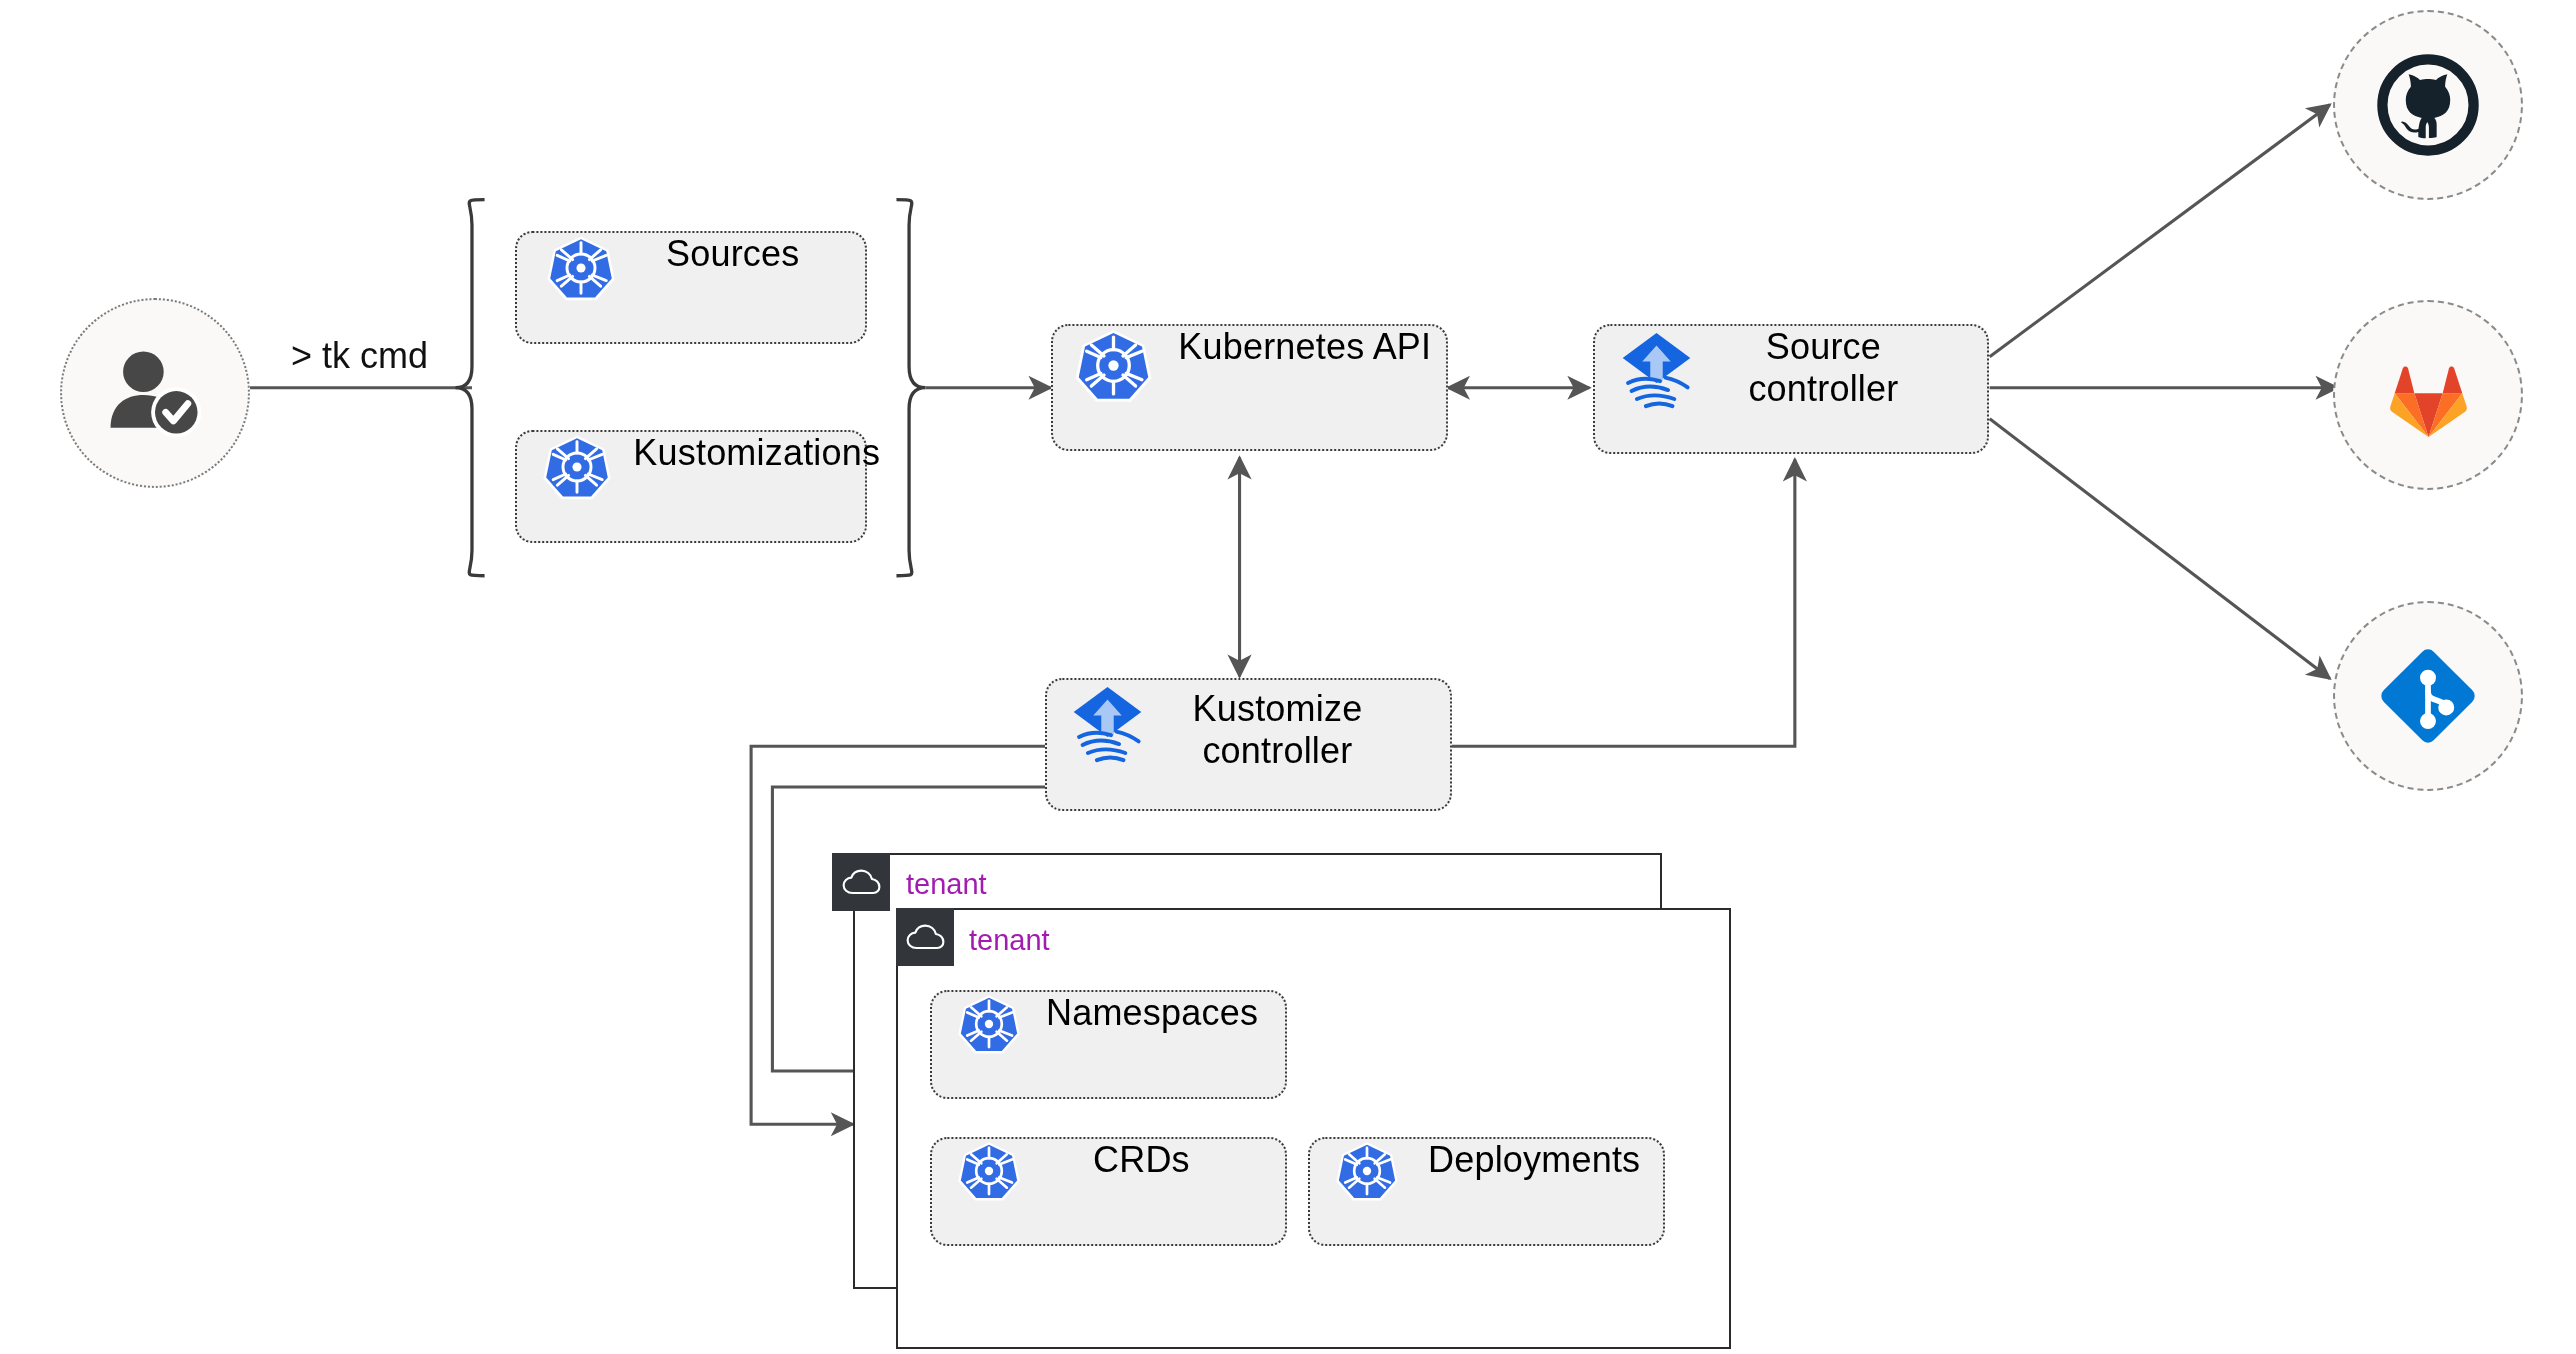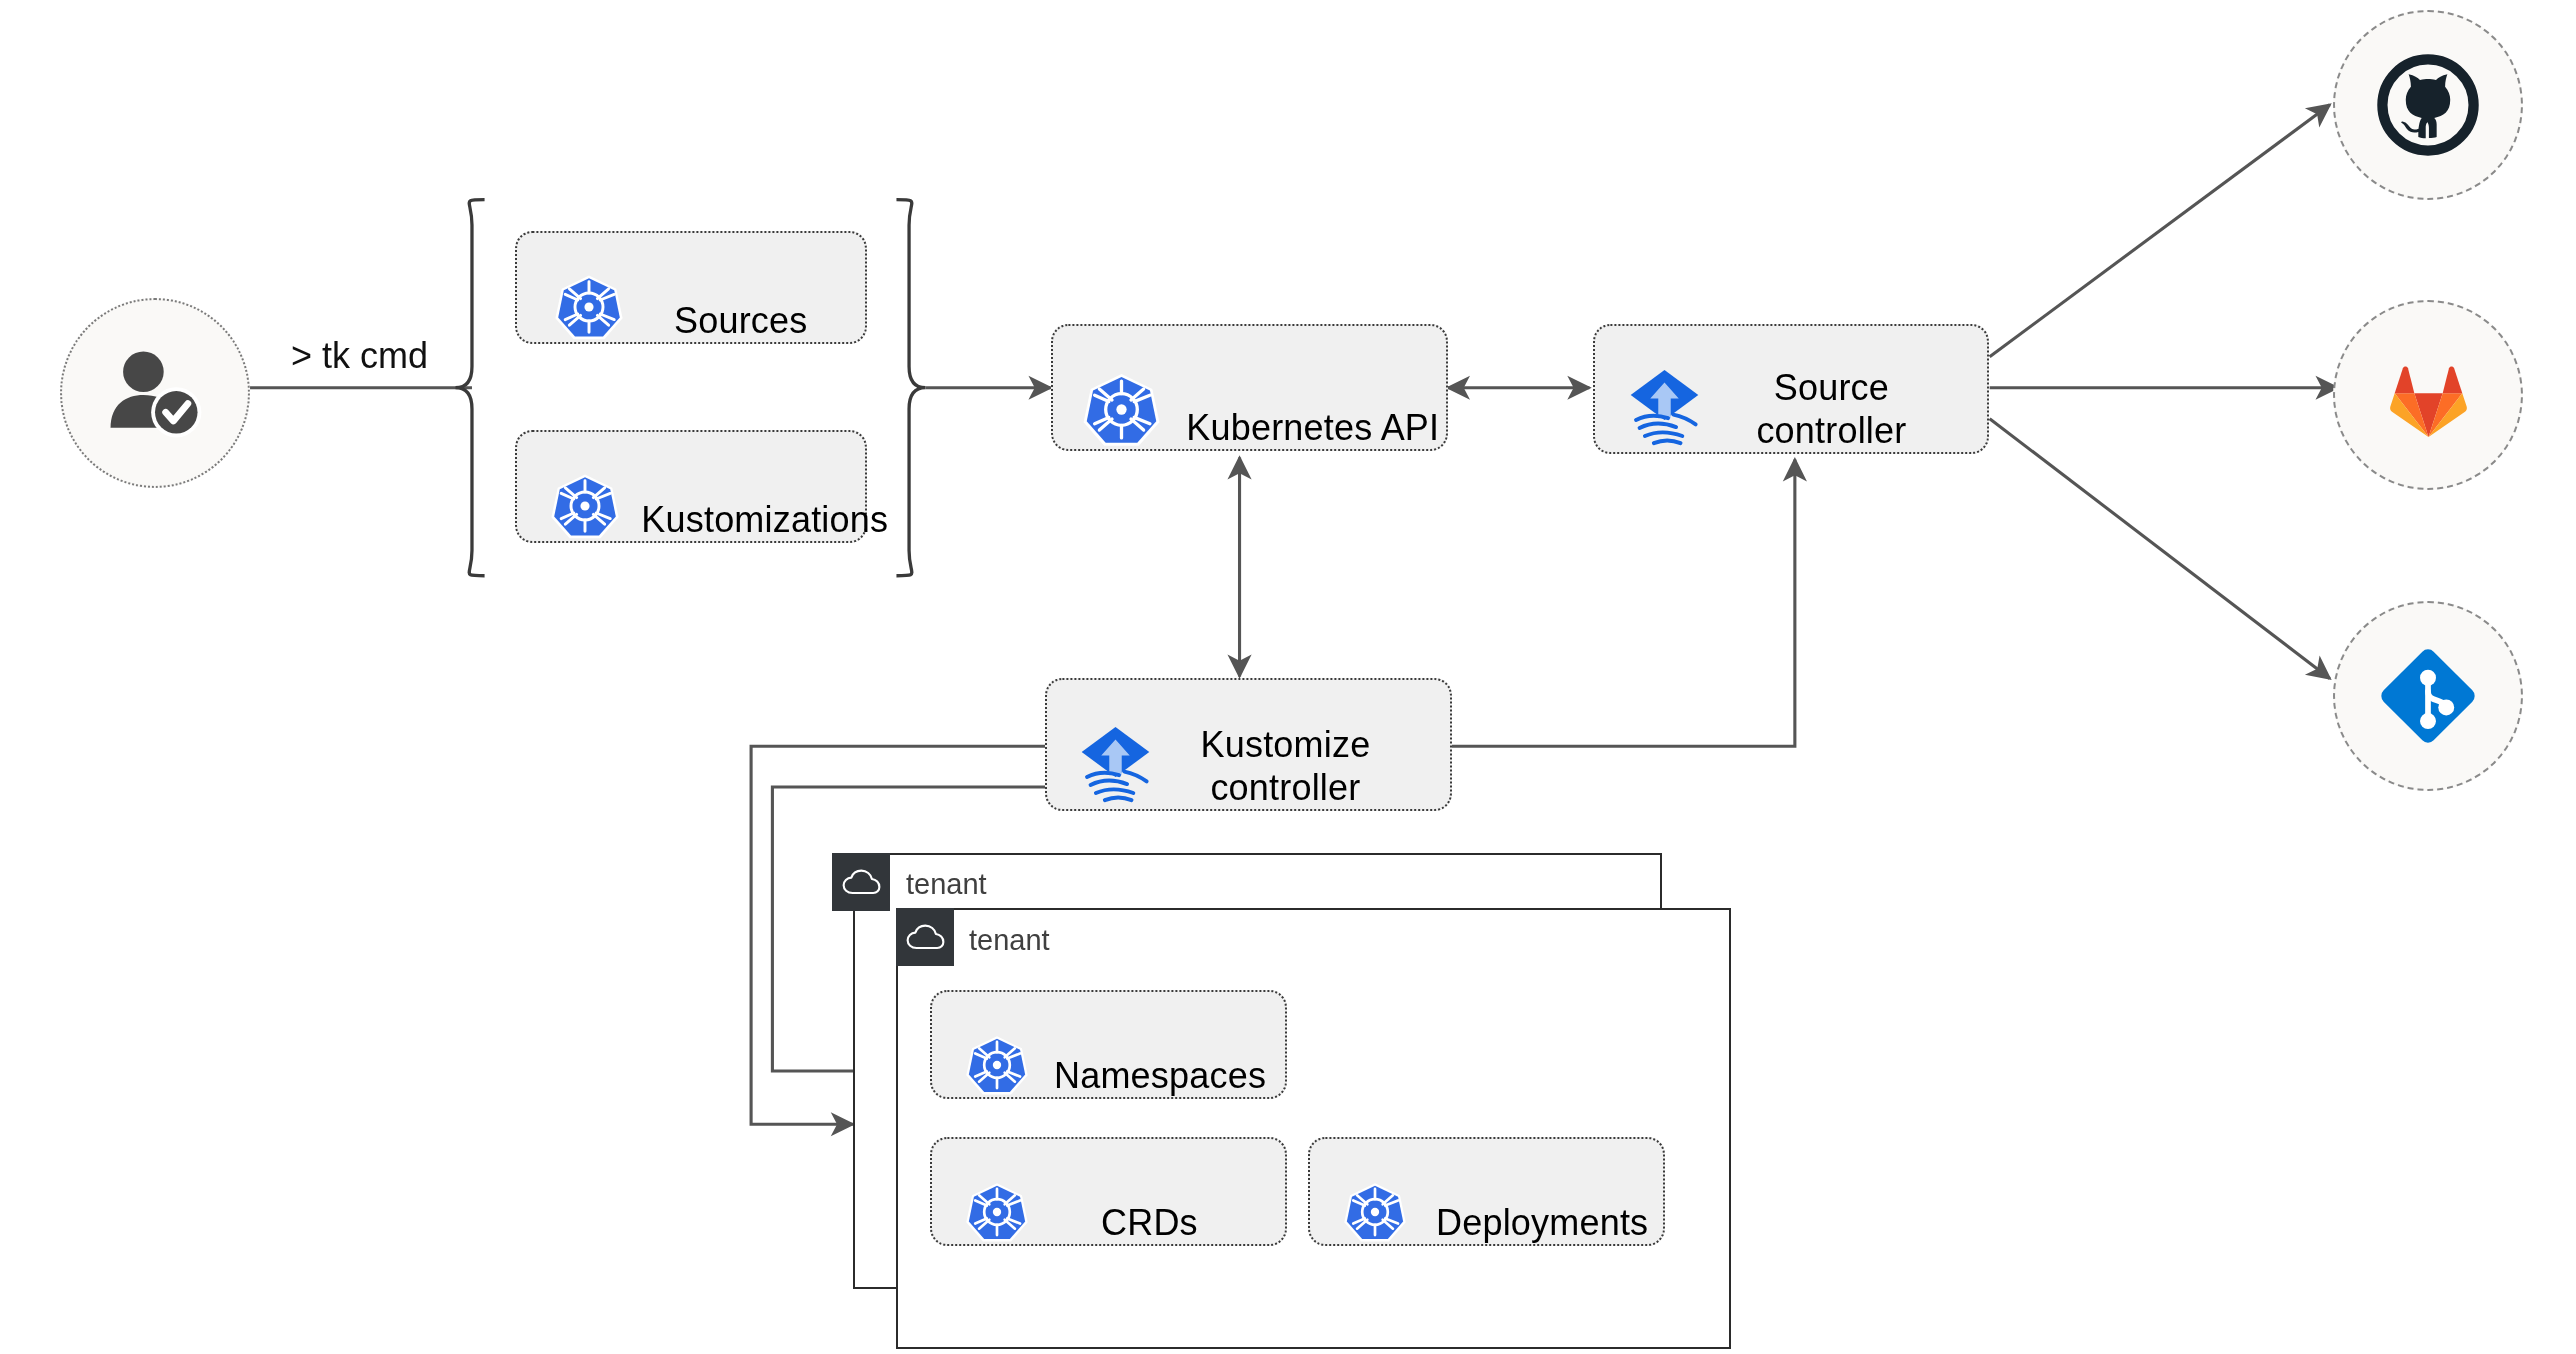--- a/index.html
+++ b/index.html
@@ -7,39 +7,38 @@
        font-family:"Liberation Sans",sans-serif;color:#111;}
   #stage{position:absolute;left:0;top:0;width:2576px;height:1355px;}
   svg.layer{position:absolute;left:0;top:0;width:2576px;height:1355px;overflow:visible;}
   .node{position:absolute;box-sizing:border-box;}
 
   
   .card{
     background:#f0f0f0;
     border:2.9px dotted #3a3a3a;
     border-radius:17.4px;
-    display:flex;align-items:flex-end;
+    display:flex;align-items:flex-start;
     box-sizing:border-box;
-    padding-left:8px;
   }
   .card .lbl{font-size:36px;color:#000;letter-spacing:0.2px;line-height:1.18;}
   .card .lbl.two{white-space:pre-line;text-align:center;}
 
   
   .circ{
     position:absolute;border-radius:50%;background:#faf9f7;
     display:flex;align-items:center;justify-content:center;box-sizing:border-box;
   }
   .circ.dotted{border:2.9px dotted #7a7a7a;}
   .circ.dashed{border:2.9px dashed #8a8a8a;}
 
   
   .tenant{position:absolute;background:#ffffff;border:2.9px solid #2b2b2b;box-sizing:border-box;}
   .tenant-tab{position:absolute;background:#32363a;display:flex;align-items:center;justify-content:center;box-sizing:border-box;}
-  .tenant-title{position:absolute;font-size:29px;color:#404040;}
+  .tenant-title{position:absolute;font-size:29px;color:#a21caf;}
 
   .cmdlabel{position:absolute;font-size:36px;color:#111;white-space:nowrap;}
 
   .ico{flex:0 0 auto;display:block;}
 </style>
 </head>
 <body>
 
 <div id="stage">
 

